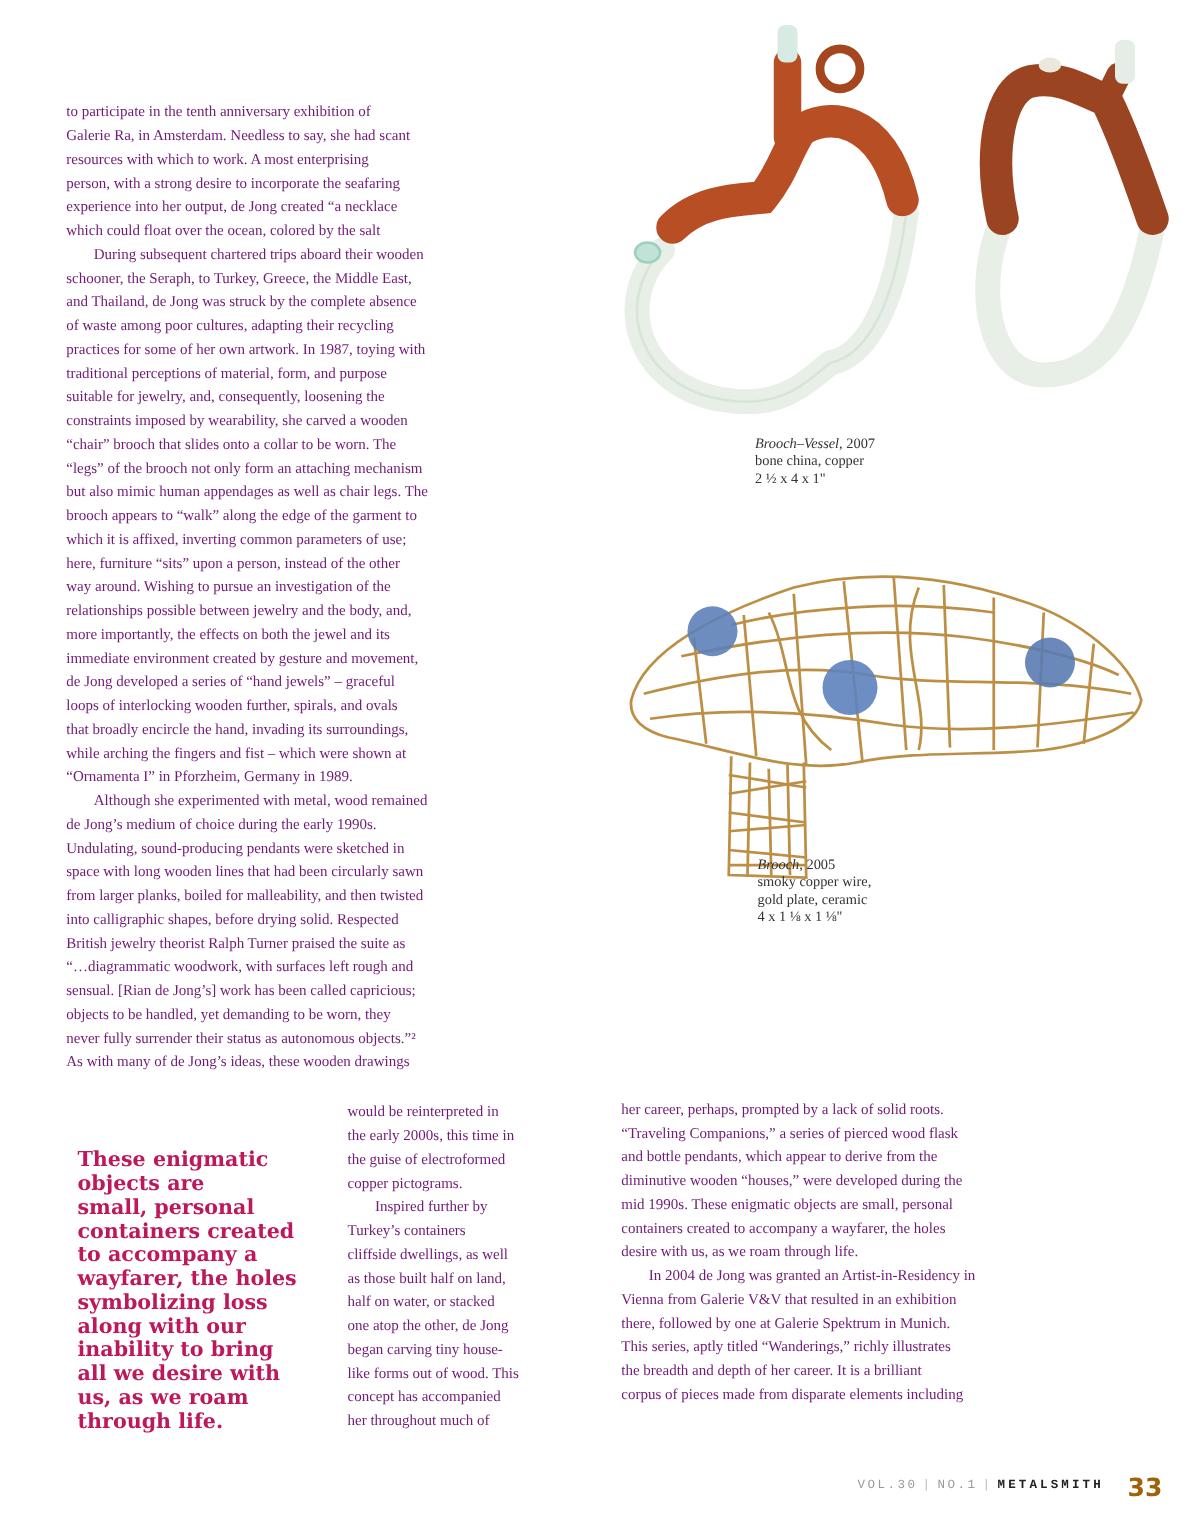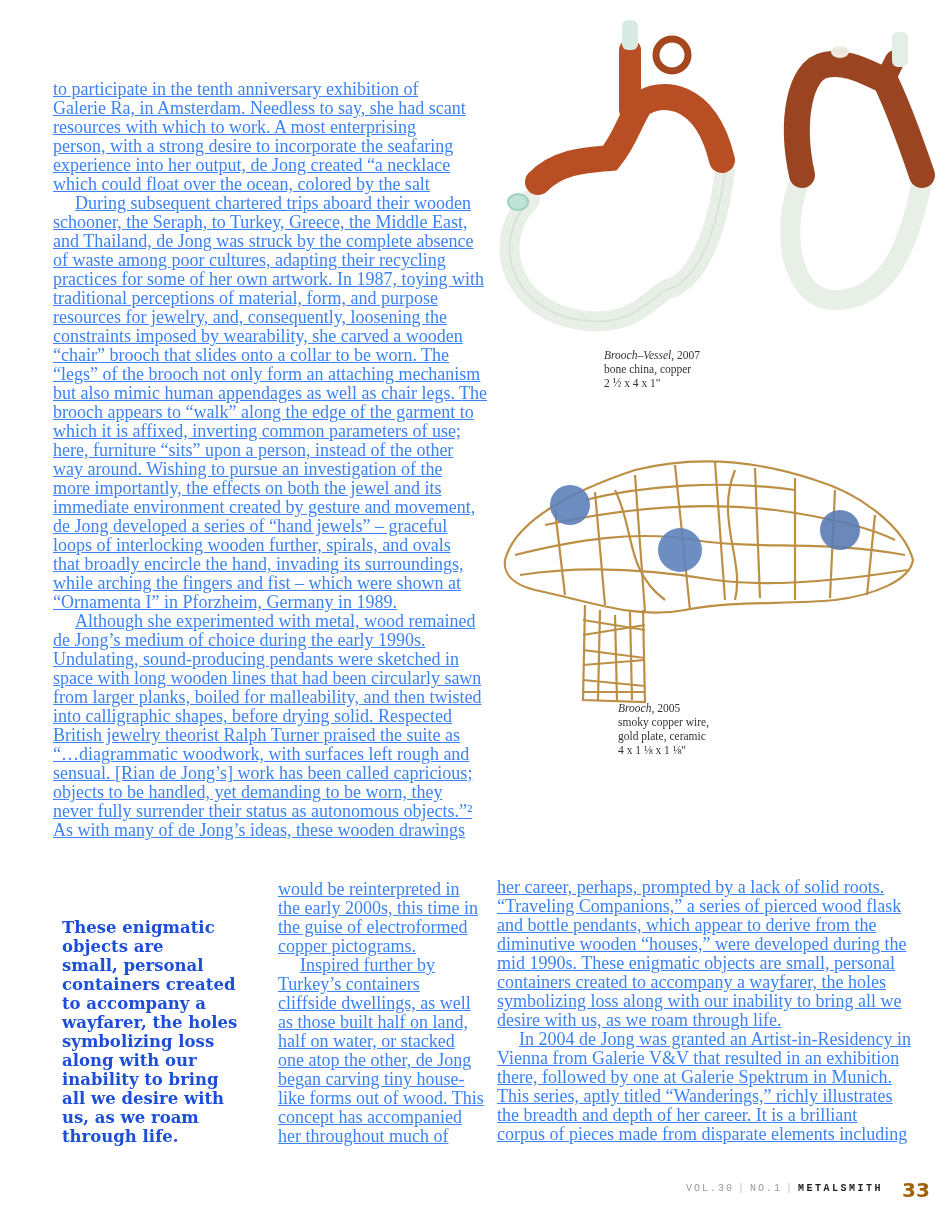--- a/index.html
+++ b/index.html
@@ -1,30 +1,30 @@
 <!DOCTYPE html>
 <html><head>
 <meta charset="utf-8">
 <style>
   html, body { margin:0; padding:0; background:#ffffff; }
   body { width:951px; height:1226px; position:relative; overflow:hidden;
          font-family:"DejaVu Serif", "Liberation Serif", serif; color:#2a2a2a; }
-  .col-text { position:absolute; font-family:"Liberation Serif", serif; font-size:18px; line-height:19px; color:#3b82f6;text-decoration:underline; }
+  .col-text { position:absolute; font-family:"Liberation Serif", serif; font-size:12px; line-height:19px; color:#701a75; }
   .col-text .line { white-space:nowrap; display:block; }
   .indent { padding-left:22px; }
   #col1 { left:53px; top:80px; width:430px; }
   #col2 { left:278px; top:880px; width:205px; }
   #col3 { left:497px; top:878px; width:410px; }
   #pullquote { position:absolute; left:62px; top:918px; width:200px;
                font-family:"DejaVu Serif", serif; font-weight:bold; font-size:16.5px; line-height:19px; color:#3a9a8a; }
   #pullquote .line { display:block; white-space:nowrap; }
   .caption { position:absolute; font-family:"Liberation Serif", serif; font-size:11.5px; line-height:14px; color:#333; }
   .caption .title { font-style:italic; }
   #caption1 { left:604px; top:348px; }
-  #caption2 { left:606px; top:701px;margin-left:12px; }
+  #caption2 { left:606px; top:685px; }
   .figure { position:absolute; }
   #fig1 { left:490px; top:10px; width:455px; height:330px; }
   #fig2 { left:495px; top:430px; width:430px; height:285px; }
   #footer { position:absolute; left:686px; top:1183px; font-family:Liberation Mono, monospace; font-size:10px; letter-spacing:2px; color:#999; white-space:nowrap; }
   #footer .mag { color:#222; font-weight:bold; letter-spacing:2.5px; }
   #footer .sep { color:#bbb; margin:0 4px; }
   #page-num { position:absolute; left:902px; top:1178px; font-family:"DejaVu Sans", sans-serif; font-weight:bold; font-size:20px; color:#a16207; }
 </style>
 </head>
 <body>
@@ -35,29 +35,30 @@
     <span class="line">resources with which to work. A most enterprising</span>
     <span class="line">person, with a strong desire to incorporate the seafaring</span>
     <span class="line">experience into her output, de Jong created “a necklace</span>
     <span class="line">which could float over the ocean, colored by the salt</span>
     <span class="line indent">During subsequent chartered trips aboard their wooden</span>
     <span class="line">schooner, the Seraph, to Turkey, Greece, the Middle East,</span>
     <span class="line">and Thailand, de Jong was struck by the complete absence</span>
     <span class="line">of waste among poor cultures, adapting their recycling</span>
     <span class="line">practices for some of her own artwork. In 1987, toying with</span>
     <span class="line">traditional perceptions of material, form, and purpose</span>
-    <span class="line">resources for jewelry, and, consequently, loosening the</span>
+    <span class="line">suitable for jewelry, and, consequently, loosening the</span>
     <span class="line">constraints imposed by wearability, she carved a wooden</span>
     <span class="line">“chair” brooch that slides onto a collar to be worn. The</span>
     <span class="line">“legs” of the brooch not only form an attaching mechanism</span>
     <span class="line">but also mimic human appendages as well as chair legs. The</span>
     <span class="line">brooch appears to “walk” along the edge of the garment to</span>
     <span class="line">which it is affixed, inverting common parameters of use;</span>
     <span class="line">here, furniture “sits” upon a person, instead of the other</span>
     <span class="line">way around. Wishing to pursue an investigation of the</span>
+    <span class="line">relationships possible between jewelry and the body, and,</span>
     <span class="line">more importantly, the effects on both the jewel and its</span>
     <span class="line">immediate environment created by gesture and movement,</span>
     <span class="line">de Jong developed a series of “hand jewels” – graceful</span>
     <span class="line">loops of interlocking wooden further, spirals, and ovals</span>
     <span class="line">that broadly encircle the hand, invading its surroundings,</span>
     <span class="line">while arching the fingers and fist – which were shown at</span>
     <span class="line">“Ornamenta I” in Pforzheim, Germany in 1989.</span>
     <span class="line indent">Although she experimented with metal, wood remained</span>
     <span class="line">de Jong’s medium of choice during the early 1990s.</span>
     <span class="line">Undulating, sound-producing pendants were sketched in</span>
@@ -65,21 +66,21 @@
     <span class="line">from larger planks, boiled for malleability, and then twisted</span>
     <span class="line">into calligraphic shapes, before drying solid. Respected</span>
     <span class="line">British jewelry theorist Ralph Turner praised the suite as</span>
     <span class="line">“…diagrammatic woodwork, with surfaces left rough and</span>
     <span class="line">sensual. [Rian de Jong’s] work has been called capricious;</span>
     <span class="line">objects to be handled, yet demanding to be worn, they</span>
     <span class="line">never fully surrender their status as autonomous objects.”²</span>
     <span class="line">As with many of de Jong’s ideas, these wooden drawings</span>
   </div>
 
-<div id="pullquote" style="color: #1d4ed8;">
+<div id="pullquote" style="color: #be185d;">
     <span class="line">These enigmatic</span>
     <span class="line">objects are</span>
     <span class="line">small, personal</span>
     <span class="line">containers created</span>
     <span class="line">to accompany a</span>
     <span class="line">wayfarer, the holes</span>
     <span class="line">symbolizing loss</span>
     <span class="line">along with our</span>
     <span class="line">inability to bring</span>
     <span class="line">all we desire with</span>
@@ -104,21 +105,20 @@
     <span class="line">her throughout much of</span>
   </div>
 
 <div id="col3" class="col-text">
     <span class="line">her career, perhaps, prompted by a lack of solid roots.</span>
     <span class="line">“Traveling Companions,” a series of pierced wood flask</span>
     <span class="line">and bottle pendants, which appear to derive from the</span>
     <span class="line">diminutive wooden “houses,” were developed during the</span>
     <span class="line">mid 1990s. These enigmatic objects are small, personal</span>
     <span class="line">containers created to accompany a wayfarer, the holes</span>
-    <span class="line">symbolizing loss along with our inability to bring all we</span>
     <span class="line">desire with us, as we roam through life.</span>
     <span class="line indent">In 2004 de Jong was granted an Artist-in-Residency in</span>
     <span class="line">Vienna from Galerie V&amp;V that resulted in an exhibition</span>
     <span class="line">there, followed by one at Galerie Spektrum in Munich.</span>
     <span class="line">This series, aptly titled “Wanderings,” richly illustrates</span>
     <span class="line">the breadth and depth of her career. It is a brilliant</span>
     <span class="line">corpus of pieces made from disparate elements including</span>
   </div>
 
 <div id="fig1" class="figure">

